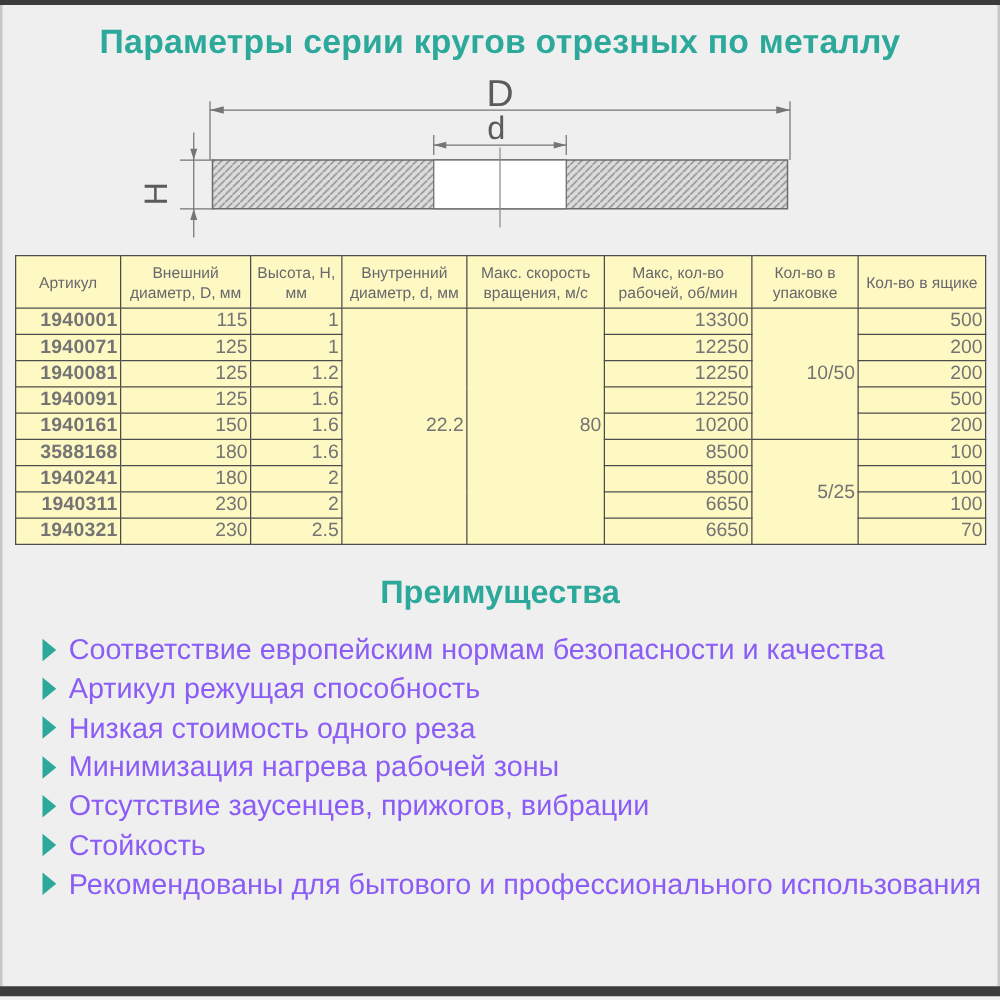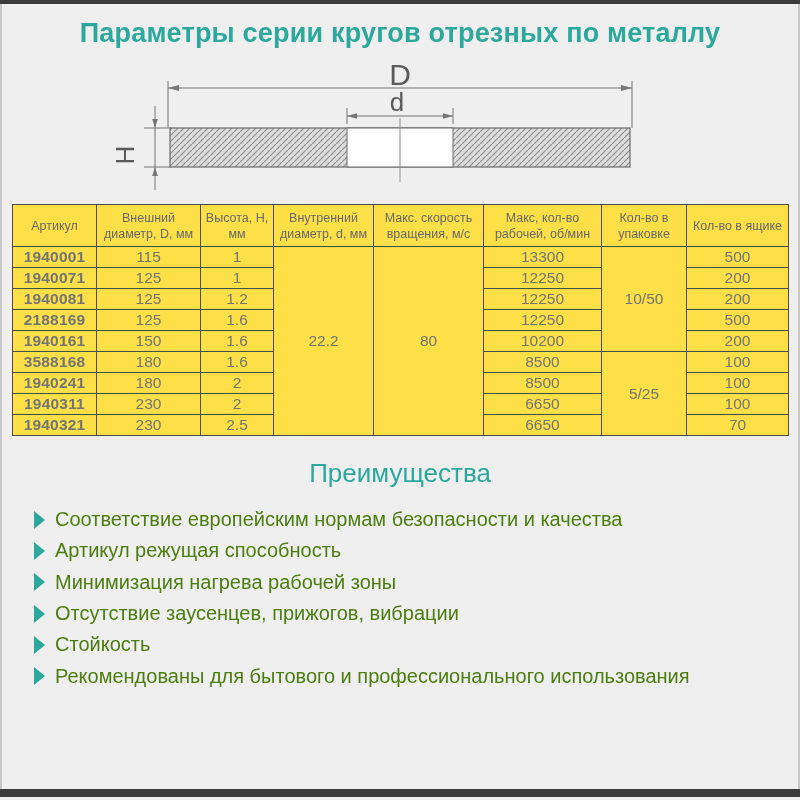--- a/index.html
+++ b/index.html
@@ -20,52 +20,52 @@
     position:absolute; top:18px; left:0; width:100%;
     text-align:center; color:var(--accent);
     font-size:27px; font-weight:bold; letter-spacing:0.2px;
   }
 
   .diagram { position:absolute; top:60px; left:0; }
 
   table.spec {
     position:absolute; top:204px; left:12px; width:776px;
     border-collapse:collapse; table-layout:fixed;
-    background:#fde047;
+    background:#fef9c3;
   }
   table.spec th, table.spec td {
     border:1px solid var(--line); text-align:center; vertical-align:middle;
     overflow:hidden;
   }
   table.spec th {
     height:42px; font-weight:normal; color:#68686c;
     font-size:12.5px; line-height:1.28; padding:2px 3px;
   }
-  table.spec td { height:21px; font-size:15.5px; color:#747474; padding:0 2px; line-height:1; }
+  table.spec td { height:21px; font-size:15.5px; color:#747474; padding:0 2px; line-height:1;text-align:right; }
   td.article-cell { font-weight:bold; color:#4b4b4b; font-size:15px; letter-spacing:0.2px; }
   td.merged-cell { font-size:16px; color:#6f6f6f; }
 
   .adv-title {
     position:absolute; top:458px; left:0; width:100%;
     text-align:center; color:var(--accent);
-    font-size:26px; font-weight:normal;
+    font-size:26px; font-weight:bold;
   }
   ul.bullets {
     position:absolute; top:504px; left:34px; width:760px;
     list-style:none;
   }
   ul.bullets li { display:flex; align-items:center; height:31.3px; }
   .tri {
     width:0; height:0; flex:0 0 auto;
     border-left:11px solid var(--accent);
     border-top:9px solid transparent;
     border-bottom:9px solid transparent;
     margin-right:10px;
   }
-  .btext { color:#4d7c0f; font-size:20px; white-space:nowrap; }
+  .btext { color:#8b5cf6; font-size:23px; white-space:nowrap; }
 </style>
 </head>
 <body>
 
 <div class="page">
   <div class="bar top"></div>
   <div class="side left"></div>
   <div class="side right"></div>
 
   <h1 class="title">Параметры серии кругов отрезных по металлу</h1>
@@ -148,21 +148,21 @@
           <td>200</td>
         </tr>
         <tr>
           <td class="article-cell">1940081</td>
           <td>125</td>
           <td>1.2</td>
           <td>12250</td>
           <td>200</td>
         </tr>
         <tr>
-          <td class="article-cell">2188169</td>
+          <td class="article-cell">1940091</td>
           <td>125</td>
           <td>1.6</td>
           <td>12250</td>
           <td>500</td>
         </tr>
         <tr>
           <td class="article-cell">1940161</td>
           <td>150</td>
           <td>1.6</td>
           <td>10200</td>
@@ -206,20 +206,24 @@
       <li>
         <span class="tri"></span>
         <span class="btext">Соответствие европейским нормам безопасности и качества</span>
       </li>
       <li>
         <span class="tri"></span>
         <span class="btext">Артикул режущая способность</span>
       </li>
       <li>
         <span class="tri"></span>
+        <span class="btext">Низкая стоимость одного реза</span>
+      </li>
+      <li>
+        <span class="tri"></span>
         <span class="btext">Минимизация нагрева рабочей зоны</span>
       </li>
       <li>
         <span class="tri"></span>
         <span class="btext">Отсутствие заусенцев, прижогов, вибрации</span>
       </li>
       <li>
         <span class="tri"></span>
         <span class="btext">Стойкость</span>
       </li>

